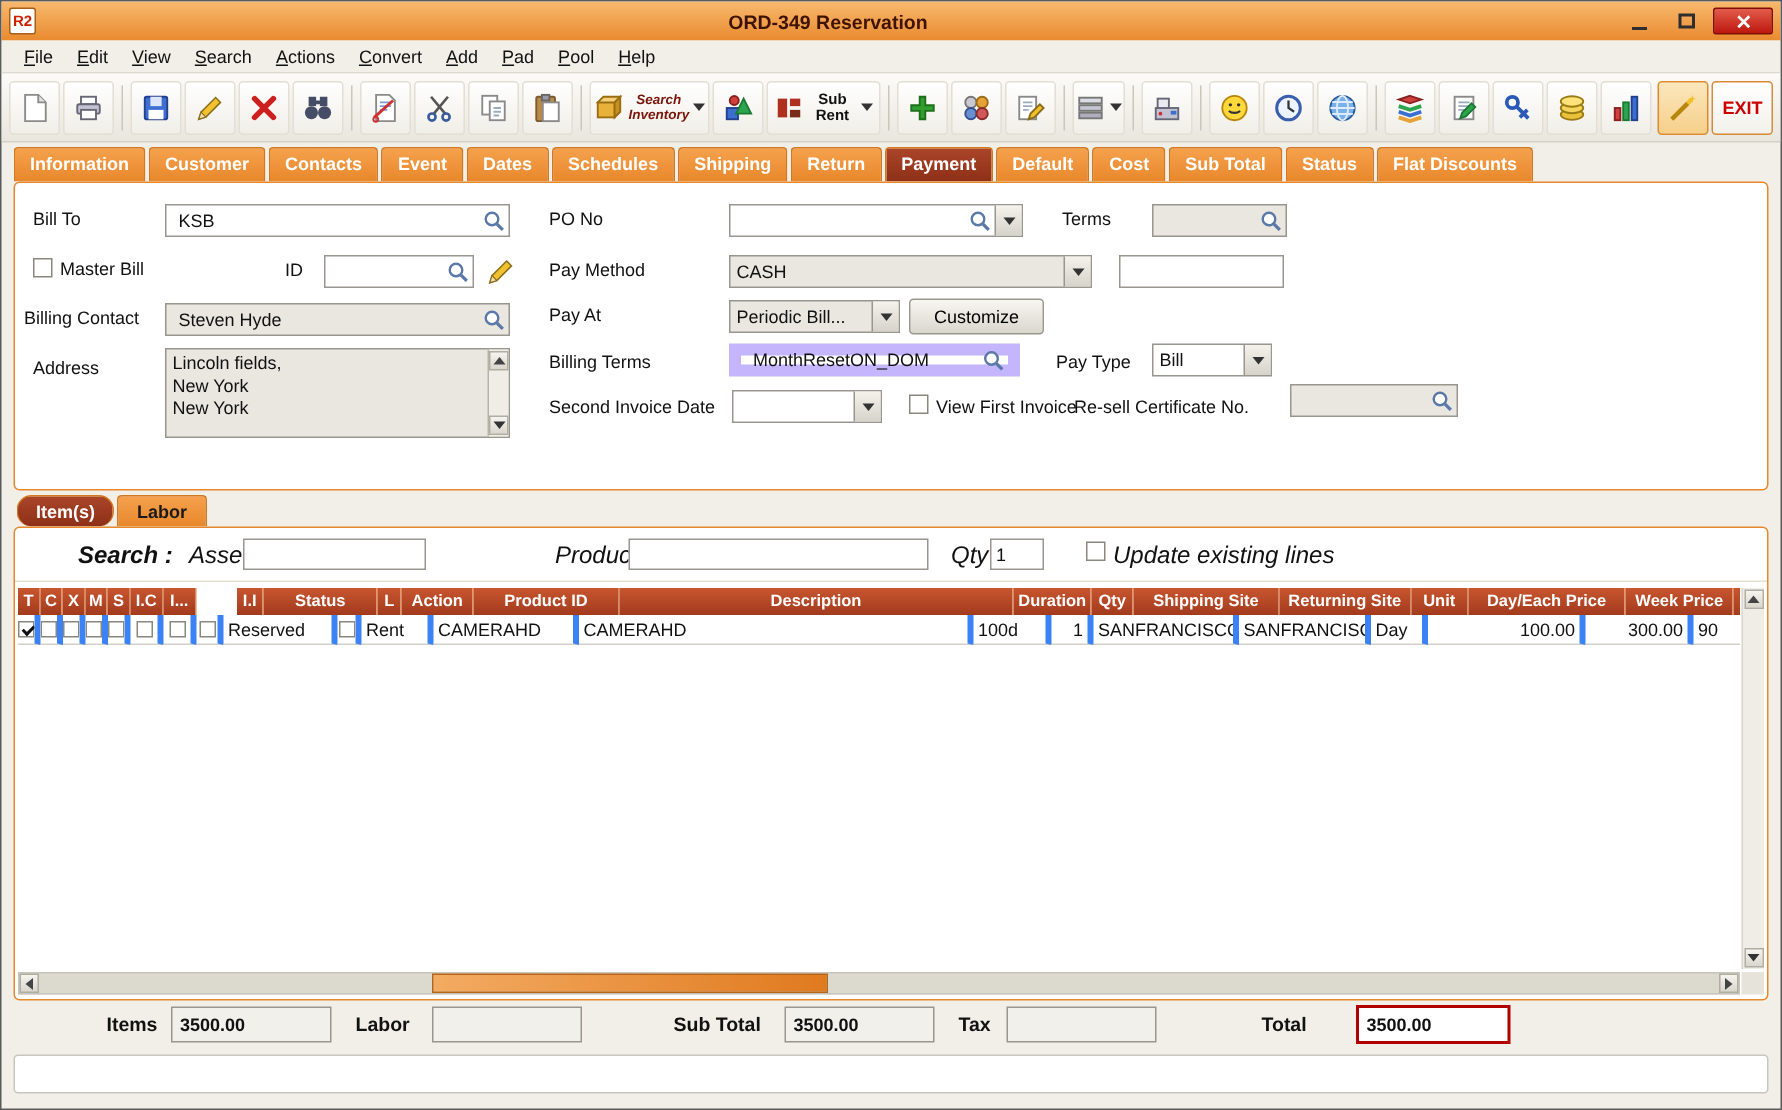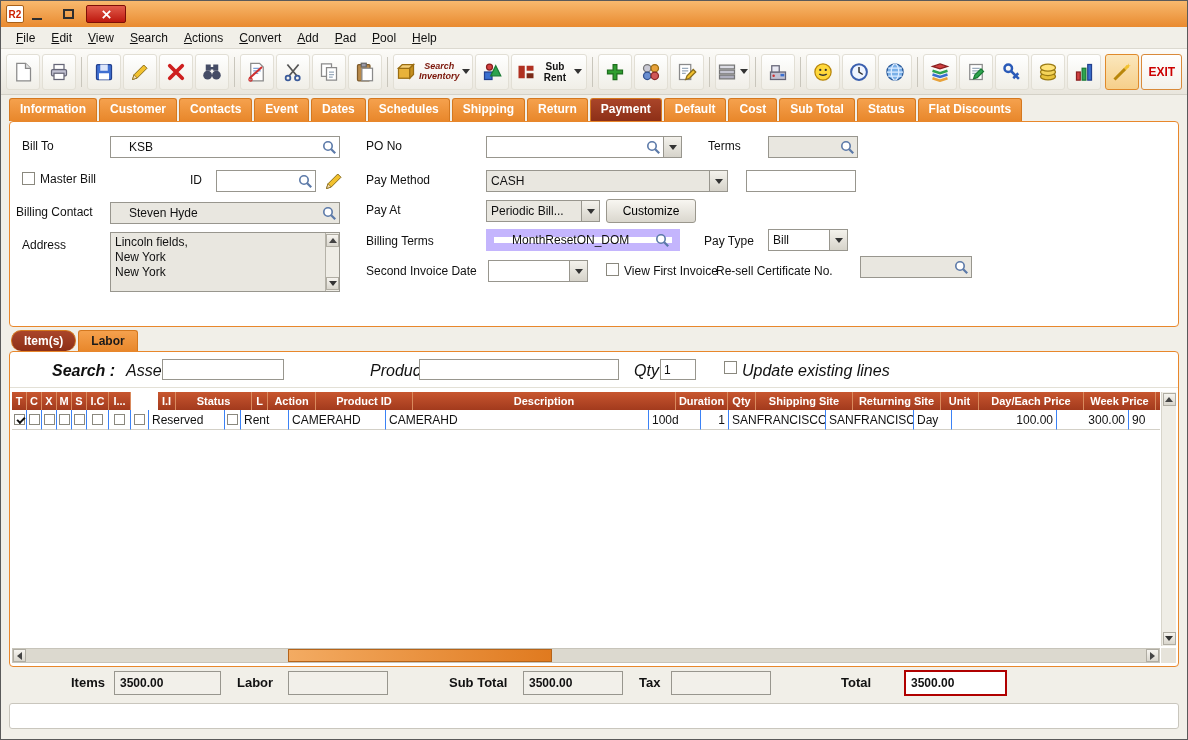--- a/index.html
+++ b/index.html
@@ -38,21 +38,21 @@
 .exit-btn{height:36px;width:48px;background:linear-gradient(#ffffff,#f3f1ea);border:1px solid #d98a3a;border-radius:3px;color:#cc0000;font-weight:bold;font-size:12px;display:flex;align-items:center;justify-content:center;}
 
 
 .tabstrip{display:flex;gap:2px;padding:3px 8px 0;height:26px;flex:none;}
 .tab{padding:3px 10px;font-size:12px;font-weight:bold;color:#fff;background:linear-gradient(#f5a14d,#e8872b);border:1px solid #d4781f;border-bottom:none;border-radius:3px 3px 0 0;white-space:nowrap;}
 .tab.selected{background:linear-gradient(#aa4529,#8d2f17);}
 
 
 .ppanel{position:relative;margin:0 8px;height:206px;background:#fff;border:1px solid #e8872b;border-radius:4px;flex:none;}
 .plbl{position:absolute;font-size:12px;white-space:nowrap;}
-.fld{position:absolute;height:22px;border:1px solid #98968e;background:#fff;display:flex;align-items:center;padding-left:18px;font-size:12px;}
+.fld{position:absolute;height:22px;border:1px solid #98968e;background:#fff;display:flex;align-items:center;padding-left:8px;font-size:12px;}
 .fld .fval{flex:1;overflow:hidden;white-space:nowrap;}
 .fld.gray{background:#e9e7e0;}
 .fld.redb{border:8px solid #c4b5fd;}
 .magicon{width:15px;height:15px;flex:none;margin-right:2px;}
 .cbtn{width:18px;height:100%;background:linear-gradient(#f4f2ec,#d6d3ca);border-left:1px solid #98968e;display:flex;align-items:center;justify-content:center;flex:none;}
 .combo{position:absolute;height:22px;border:1px solid #98968e;background:#e9e7e0;display:flex;align-items:center;}
 .combo.white{background:#fff;}
 .combo .fval{flex:1;padding:0 4px;font-size:12px;overflow:hidden;white-space:nowrap;}
 .cb{position:relative;width:13px;height:13px;background:#fff;border:1px solid #8a887e;display:inline-block;flex:none;}
 .cb.sm{width:11px;height:11px;}
@@ -71,21 +71,21 @@
 .itab.selected{background:linear-gradient(#aa4529,#8d2f17);color:#fff;border-radius:10px;}
 .ipanel{position:relative;margin:0 8px;height:316px;background:#fff;border:1px solid #e8872b;border-radius:4px;flex:none;overflow:hidden;}
 .searchrow{position:relative;height:36px;border-bottom:1px solid #e3e0d6;}
 .slbl{position:absolute;font-size:16px;white-space:nowrap;font-style:italic;}
 .slbl.b{font-weight:bold;}
 .sinp{position:absolute;height:21px;border:1px solid #98968e;background:#fff;font-size:12px;display:flex;align-items:center;padding:0 3px;}
 
 .tablewrap{position:absolute;left:2px;top:40px;right:18px;bottom:20px;overflow:hidden;background:#fff;}
 .trow{display:flex;width:1160px;}
 .hcell{flex:none;height:18px;line-height:18px;background:linear-gradient(#c8562f,#a23a1d);color:#fff;font-weight:bold;font-size:11px;text-align:center;border-right:1px solid #d98a5e;overflow:hidden;white-space:nowrap;}
-.dcell{flex:none;height:20px;font-size:12px;border-right:1px solid #3b82f6;border-bottom:1px solid #d3d0c7;padding:0 3px;overflow:hidden;white-space:nowrap;display:flex;align-items:center;}
+.dcell{flex:none;height:20px;font-size:12px;border-right:4px solid #3b82f6;border-bottom:1px solid #d3d0c7;padding:0 3px;overflow:hidden;white-space:nowrap;display:flex;align-items:center;}
 .dcell.num{justify-content:flex-end;}
 .dcell.ctr{justify-content:center;padding:0;}
 
 .vscroll{position:absolute;right:2px;top:40px;bottom:20px;width:15px;background:#efede6;border-left:1px solid #d8d5cb;display:flex;flex-direction:column;justify-content:space-between;align-items:center;padding:1px 0;}
 .hscroll{position:absolute;left:2px;right:18px;bottom:3px;height:15px;background:#dcd9cf;border:1px solid #c7c4ba;}
 .hscroll .sbx{position:absolute;top:0;}
 .hthumb{position:absolute;left:24%;width:23%;top:0;bottom:0;background:linear-gradient(90deg,#f3ab62,#e07a1f);border:1px solid #b5641a;}
 .corner{position:absolute;right:2px;bottom:3px;width:15px;height:15px;background:#e6e3da;}
 
 
@@ -109,20 +109,21 @@
         <path d="M2 14l1.2-3.8L11 2.4l2.6 2.6-7.8 7.8z" fill="#f2c12e" stroke="#8a6d1a" stroke-width="0.8"></path>
         <path d="M2 14l1.2-3.8 2.6 2.6z" fill="#f5dcb0" stroke="#8a6d1a" stroke-width="0.6"></path>
       </symbol>
 </defs>
 </svg>
 
 <div class="window">
 
   <div class="titlebar">
     <span class="app-icon">R2</span>
+    <span class="title">ORD-349 Reservation</span>
     <span class="win-controls">
       <span class="wc min">
           <span class="minbar"></span>
         </span>
       <span class="wc max">
           <span class="maxbox"></span>
         </span>
       <span class="wc close">
           <svg class="xsvg" viewBox="0 0 12 12">
             <path d="M2 2l8 8M10 2l-8 8" stroke="#fff" stroke-width="2"></path>

